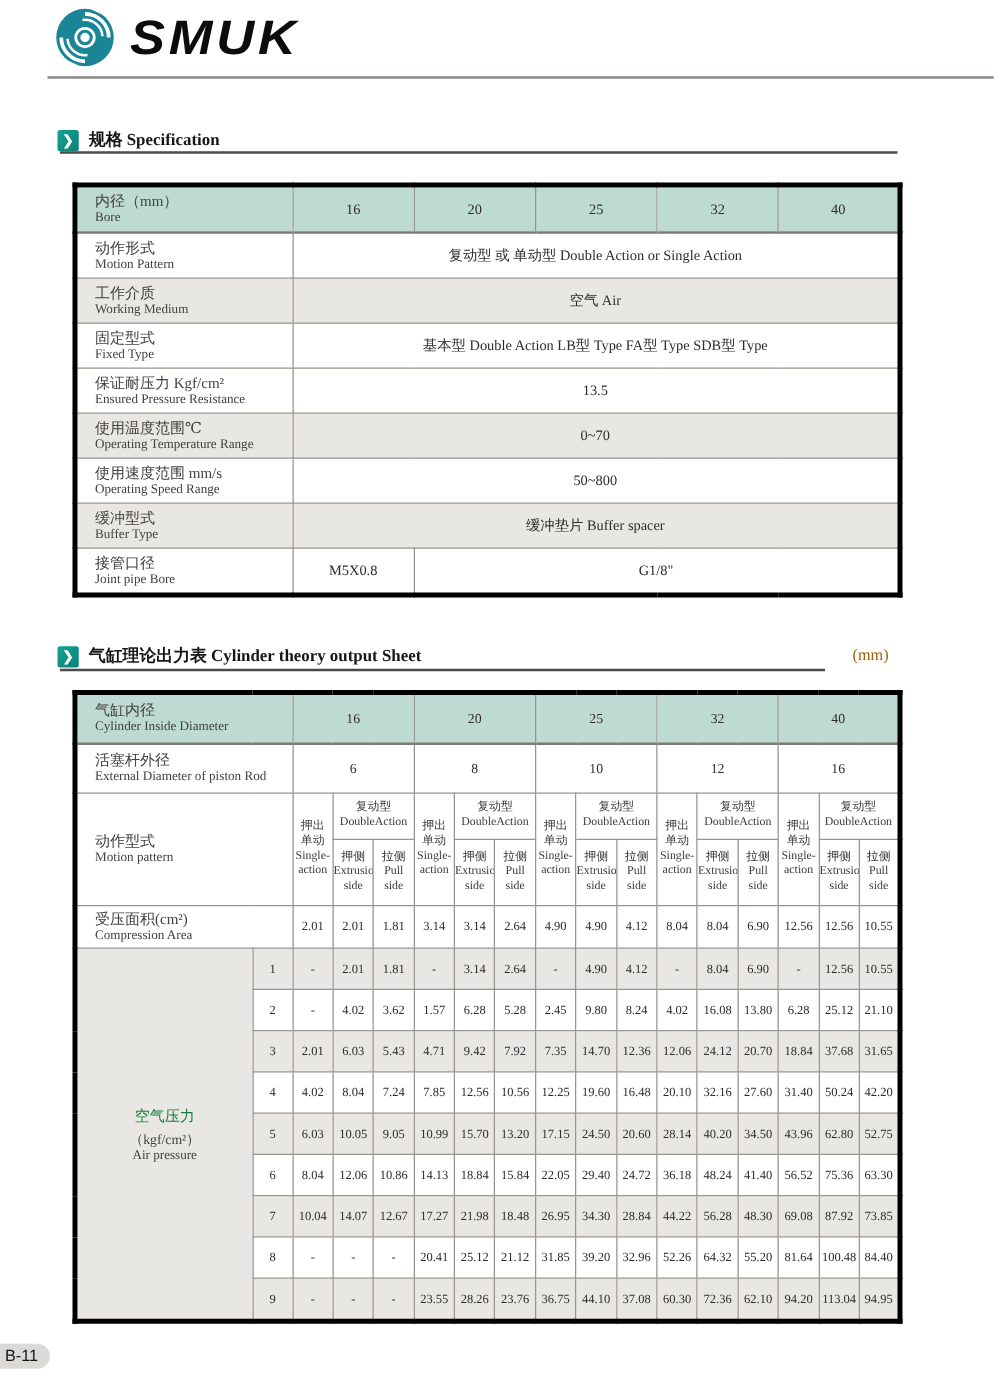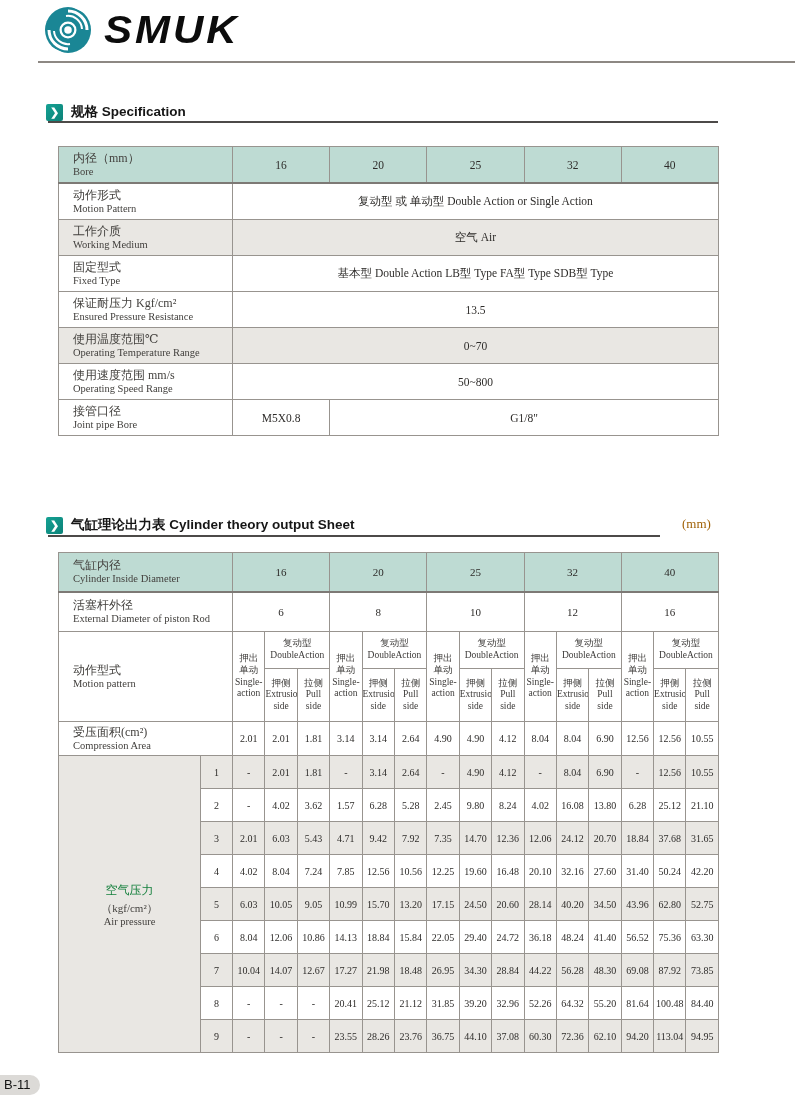--- a/index.html
+++ b/index.html
@@ -14,26 +14,26 @@
     font-size:42px;letter-spacing:3px;color:#0c0c0c;margin-left:10px;transform:scaleY(.92);
   }
   .header-rule{position:absolute;left:38px;top:61px;width:757px;height:2px;background:#8d8883}
   
   .section{position:absolute;left:46px;display:flex;align-items:center}
   .sec-marker{
     width:17px;height:17px;background:linear-gradient(135deg,#15a193,#0c8278);
     border-radius:2px;color:#fff;font-family:"Liberation Sans",sans-serif;font-weight:bold;
     font-size:11px;display:flex;align-items:center;justify-content:center;margin-right:8px;flex:0 0 auto;
   }
-  .sec-title{font-family:Liberation Sans, sans-serif;font-weight:bold;font-size:13.5px;color:#161616}
+  .sec-title{font-family:Liberation Serif, serif;font-weight:bold;font-size:13.5px;color:#161616}
   .sec-underline{position:absolute;left:48px;height:2px;background:#4c4a48}
   .unit-note{position:absolute;left:682px;top:516px;font-size:13px;color:#a16207}
   
   table{border-collapse:collapse;table-layout:fixed;position:absolute;left:58px;background:#fff}
-  table{border:1px solid #000000}
+  table{border:4px solid #000000}
   td{border:1px solid #98948f;text-align:center;vertical-align:middle;padding:0;overflow:hidden}
   tr.teal td{background:#bedbd3;border-bottom-width:2px;border-bottom-color:#7d7975}
   tr.shade td{background:#e9e7e3}
   .lab{text-align:left;padding-left:14px}
   .lab .cn{font-size:12px;color:#43413e;line-height:1.25}
   .lab .en{font-size:10.5px;color:#43413e;line-height:1.2}
   .val{font-size:11.5px;color:#2e2c2a}
   
   #spec-table{top:146px;width:660px}
   #spec-table td{height:35px}
@@ -138,20 +138,27 @@
           <div class="en">Operating Temperature Range</div>
         </td>
         <td class="val" colspan="5">0~70</td>
       </tr>
       <tr>
         <td class="lab">
           <div class="cn">使用速度范围 mm/s</div>
           <div class="en">Operating Speed Range</div>
         </td>
         <td class="val" colspan="5">50~800</td>
+      </tr>
+      <tr class="shade">
+        <td class="lab">
+          <div class="cn">缓冲型式</div>
+          <div class="en">Buffer Type</div>
+        </td>
+        <td class="val" colspan="5">缓冲垫片 Buffer spacer</td>
       </tr>
     </tbody>
   <tbody>
       <tr>
     <td class="lab">
       <div class="cn">接管口径</div>
       <div class="en">Joint pipe Bore</div>
     </td>
     <td class="val">M5X0.8</td>
     <td class="val" colspan="4">G1/8"</td>

